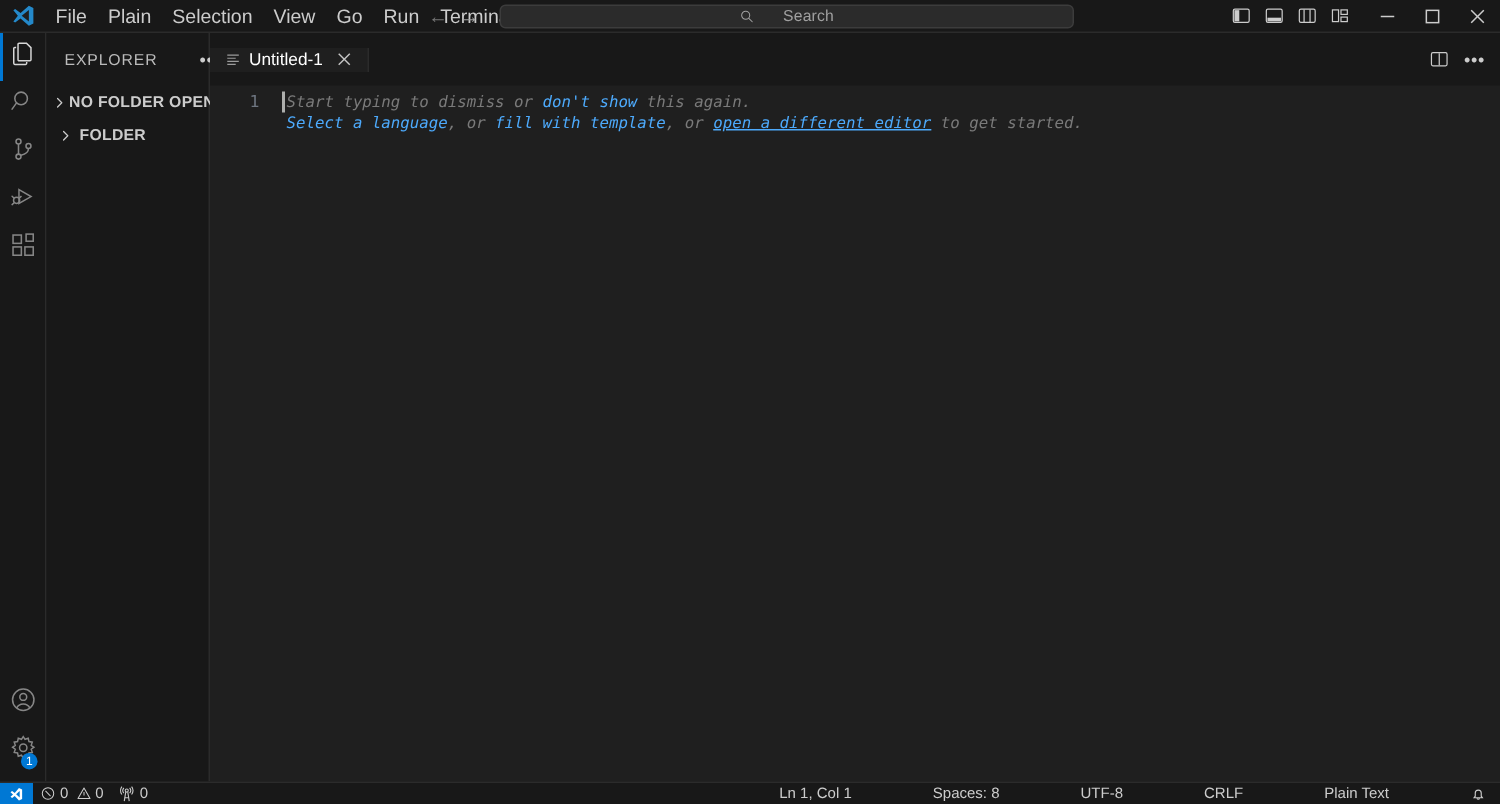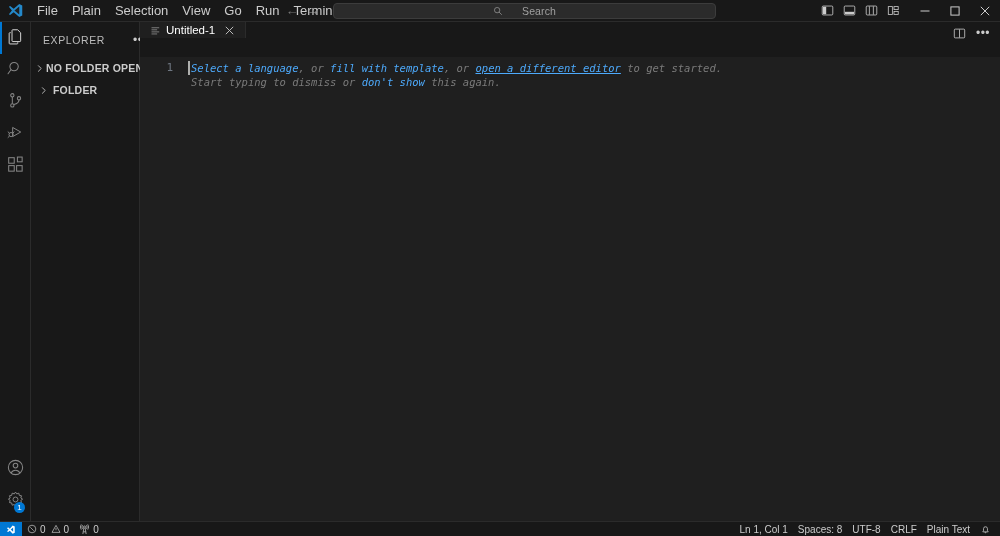--- a/index.html
+++ b/index.html
@@ -127,21 +127,21 @@
   .sb-section-label {
     font-size: 10.5px; font-weight: bold;
     color: #cccccc; letter-spacing: .2px; white-space: nowrap;
   }
 
   
   .editor-area { flex: 1 1 auto; display: flex; flex-direction: column; background: #1f1f1f; min-width: 0; }
   .tabbar {
     height: 35px; flex: 0 0 35px;
     background: #181818;
-    display: flex; align-items: flex-start;
+    display: flex; align-items: center;
     position: relative;
   }
   .tabs { display: flex; align-items: stretch; }
   .tab {
     background: #1f1f1f;
     display: flex; align-items: center; gap: 5px;
     padding: 0 8px 0 10px;
     border-right: 1px solid #2b2b2b;
     position: relative; min-width: 0;
   }
@@ -191,21 +191,21 @@
     border-top: 1px solid #2b2b2b;
     display: flex; align-items: stretch;
     font-size: 10px; color: #cccccc;
   }
   .remote {
     background: #0078d4; color: #ffffff;
     display: flex; align-items: center; justify-content: center;
     padding: 0 6px; min-width: 22px;
   }
   .sb-left { display: flex; align-items: stretch; }
-  .sb-right { margin-left: auto; display: flex; align-items: stretch; padding-right: 4px; }
+  .sb-right { margin-left: auto; display: flex; align-items: stretch; padding-right: 4px; gap: 44px; }
   .st-item {
     display: flex; align-items: center; gap: 3px;
     padding: 0 5px; color: #cccccc; white-space: nowrap;
     font-size: 10px;
   }
   .st-icon { display: flex; align-items: center; }
 </style>
 </head>
 <body>
 
@@ -451,23 +451,23 @@
           </div>
         </div>
       </div>
 
       <div class="editor-content">
         <div class="code-line">
           <div class="gutter">1</div>
           <div class="code-body">
             <span class="caret"></span>
 
+            <div class="ph-line second"><span>Start typing to dismiss or </span><span class="lnk">don't show</span><span> this again.</span></div>
+
             <div class="ph-line"><span class="lnk">Select a language</span><span>, or </span><span class="lnk">fill with template</span><span>, or </span><span class="lnk u">open a different editor</span><span> to get started.</span></div>
-
-            <div class="ph-line second"><span>Start typing to dismiss or </span><span class="lnk">don't show</span><span> this again.</span></div>
           </div>
         </div>
       </div>
     </div>
   </div>
 
   <div class="statusbar">
     <div class="sb-left">
 
       <div class="remote">

